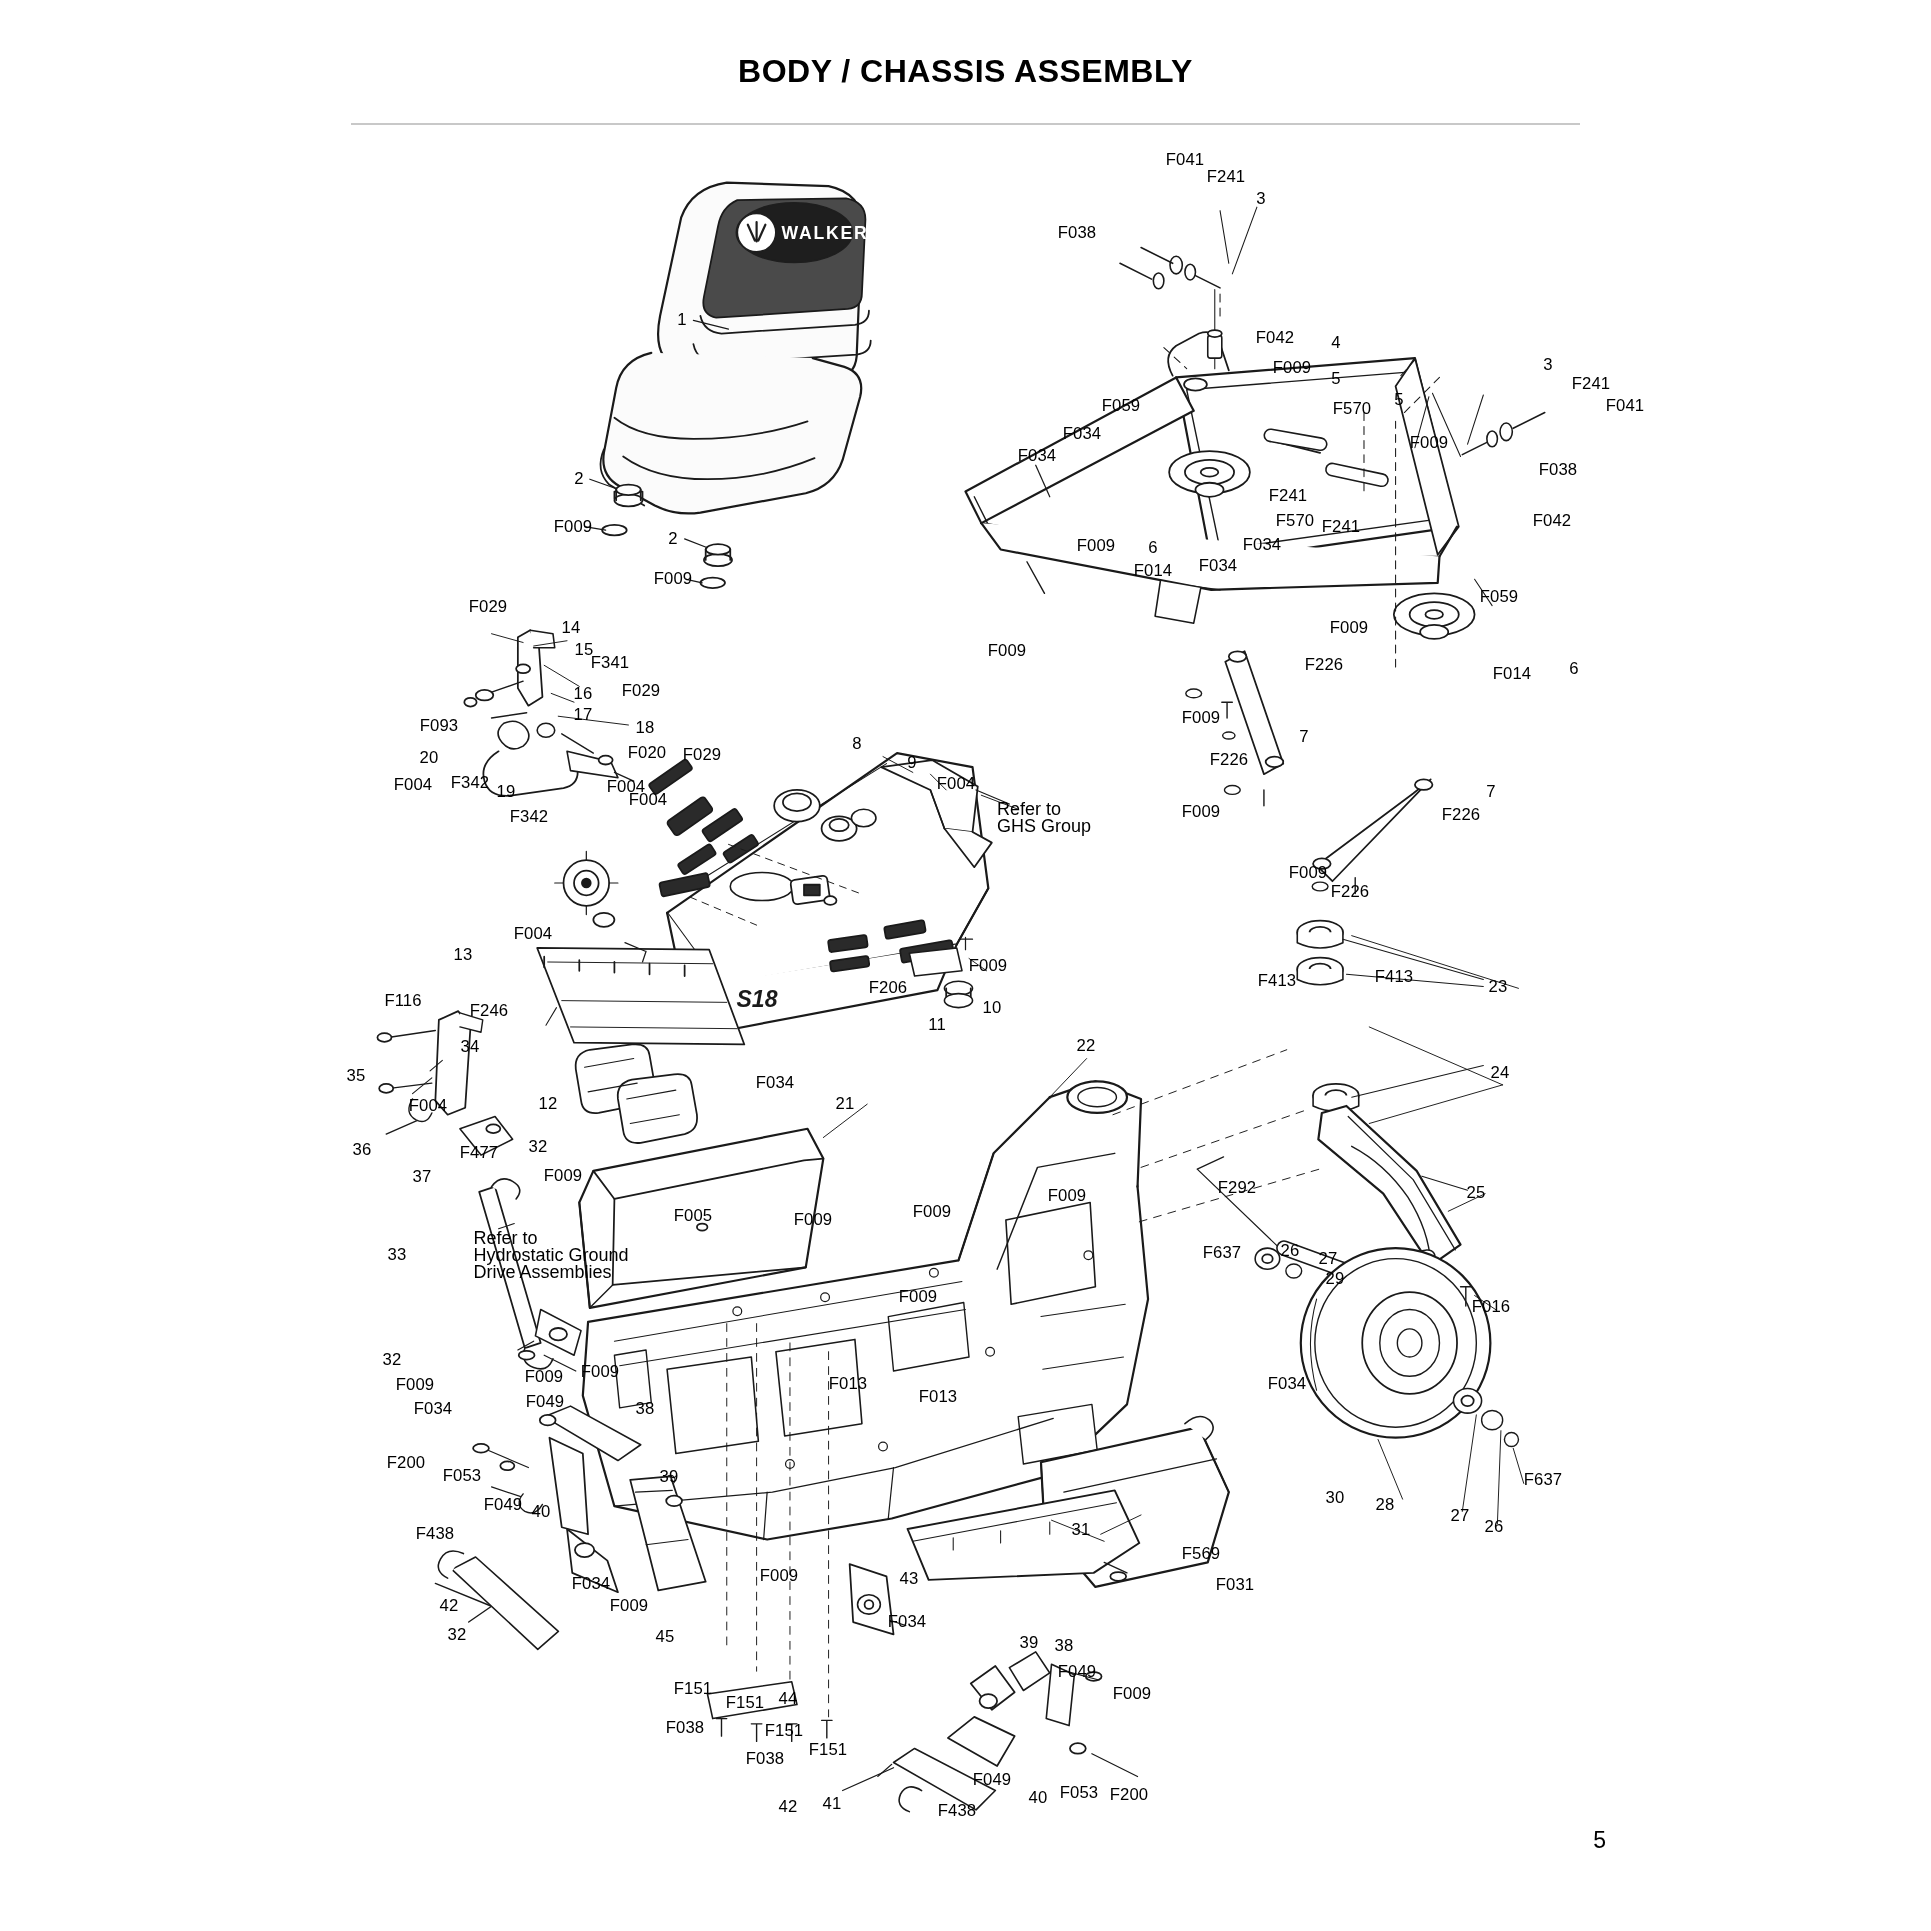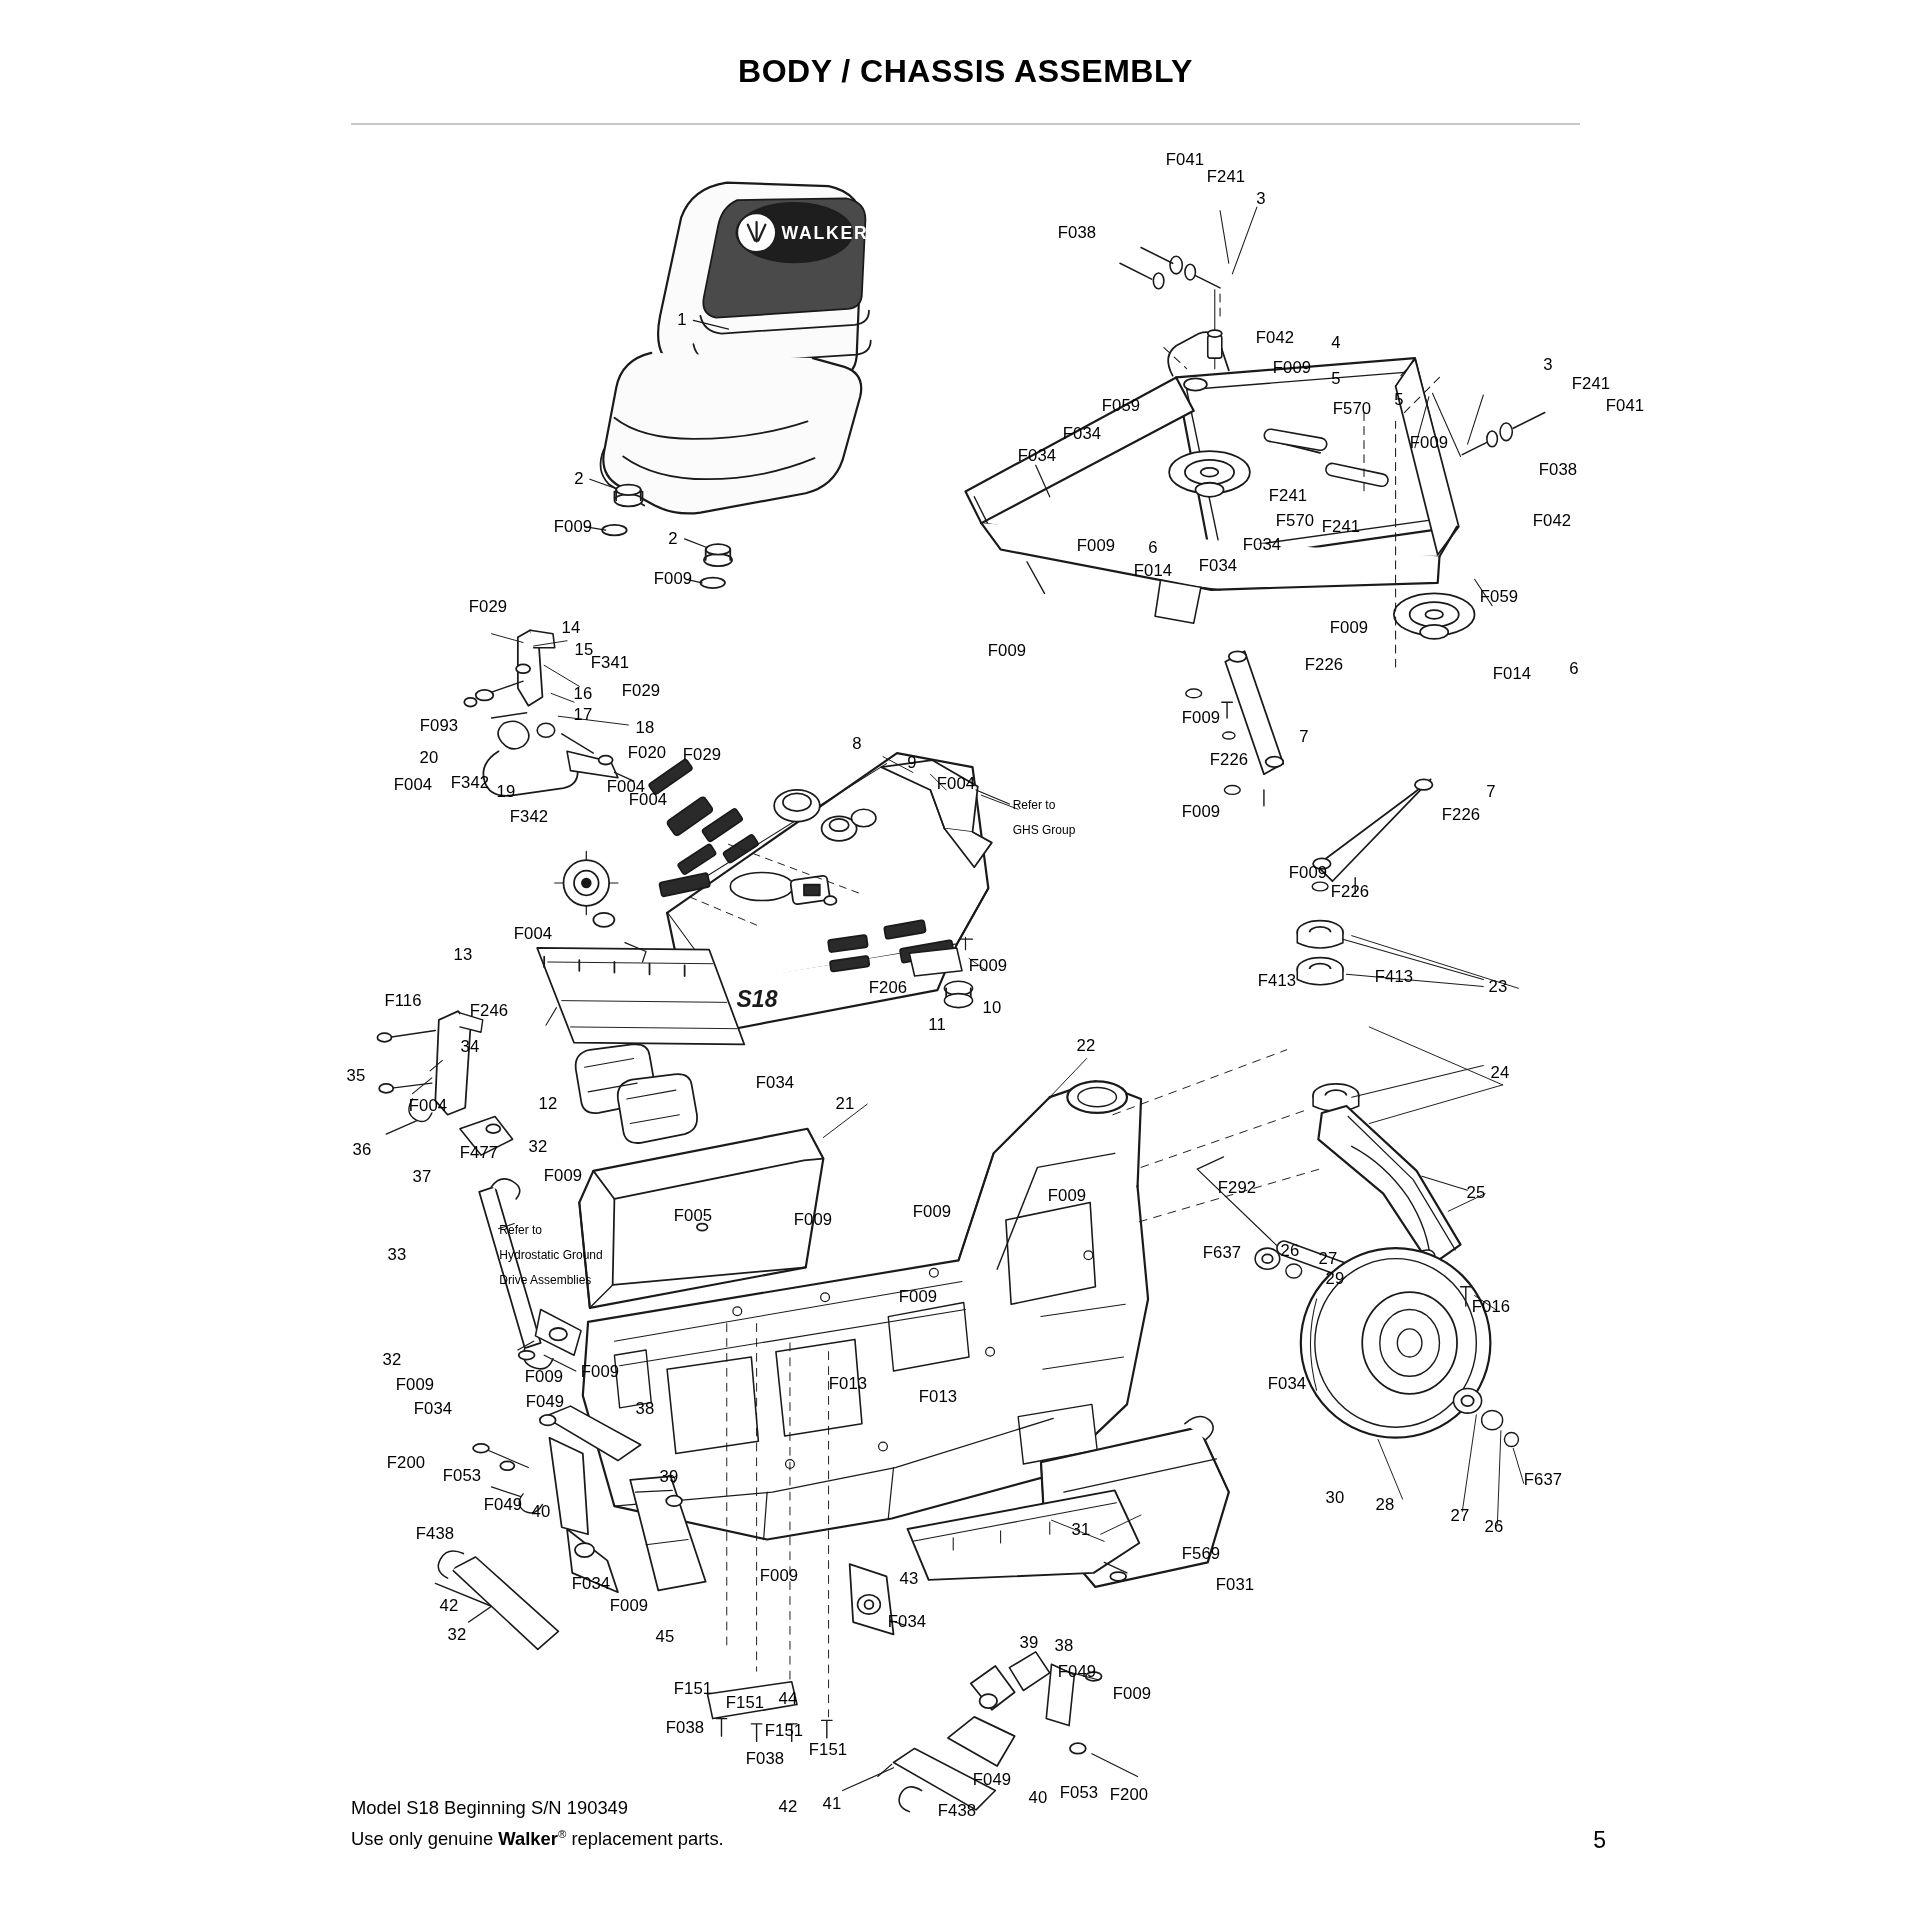--- a/index.html
+++ b/index.html
@@ -67,22 +67,22 @@
     position: absolute;
     font-size: 16.7px;
     line-height: 16.7px;
     white-space: nowrap;
     color: #000;
     transform: translate(-50%, -50%);
     letter-spacing: 0.1px;
   }
   .note {
     position: absolute;
-    font-size: 12px;
-    line-height: 25px;
+    font-size: 18px;
+    line-height: 17px;
     white-space: nowrap;
     color: #000;
     transform: translate(-50%, -50%);
     text-align: left;
   }
   .seat-brand {
     position: absolute;
     font-size: 17.6px;
     font-weight: bold;
     letter-spacing: 1.8px;
@@ -675,20 +675,16 @@
       <div class="lbl" style="left: 579px; top: 479px;">2</div>
       <div class="lbl" style="left: 573px; top: 527px;">F009</div>
       <div class="lbl" style="left: 673px; top: 539px;">2</div>
       <div class="lbl" style="left: 673px; top: 579px;">F009</div>
     </div>
   <div id="note-layer">
       <div class="note" style="left: 1044px; top: 818px;">Refer to<br>GHS Group</div>
       <div class="note" style="left: 551px; top: 1255px;">Refer to<br>Hydrostatic Ground<br>Drive Assemblies</div>
     </div>
 
-  <div id="footer">
-    <div class="f-line">Model S18 Beginning S/N 190349</div>
-    <div class="f-line"><span>Use only genuine </span><span class="bold">Walker</span><sup>®</sup><span> replacement parts.</span></div>
-  </div>
   <div id="page-number">5</div>
 
 </div>
 
 
 </body></html>

